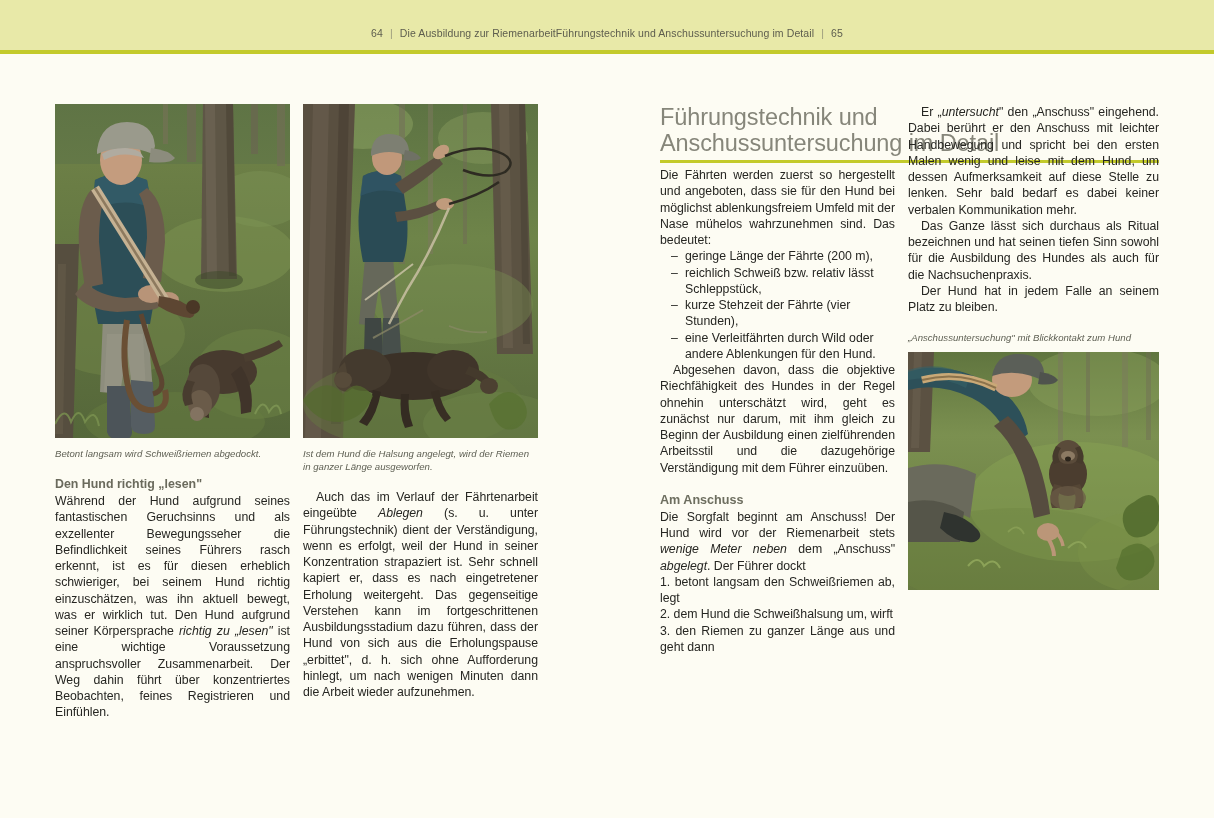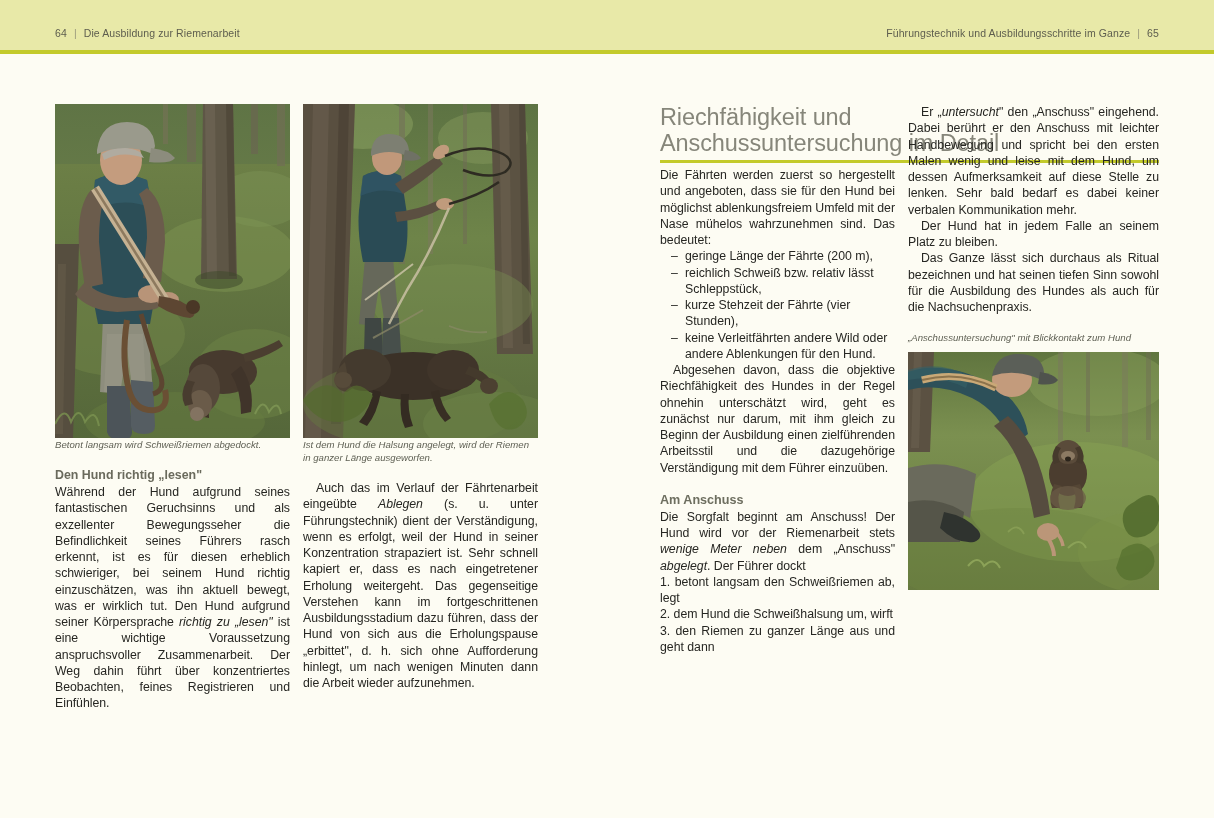--- a/index.html
+++ b/index.html
@@ -36,21 +36,21 @@
     height: 4px;
     background: #c3ca2b;
   }
   .header-inner {
     position: absolute;
     left: 55px;
     right: 55px;
     top: 24px;
     height: 18px;
     display: flex;
-    justify-content: space-between;
+    justify-content: center;
     align-items: center;
   }
   .folio {
     font-size: 10.5px;
     color: #5d5d4e;
     letter-spacing: .1px;
     white-space: nowrap;
     display: flex;
     align-items: baseline;
     gap: 7px;
@@ -91,20 +91,21 @@
     width: 251px;
     height: 238px;
   }
   .photo svg { display: block; }
 
   .caption {
     font-size: 9.6px;
     line-height: 13px;
     font-style: italic;
     color: #5f6054;
+    margin-top: 9px;
     letter-spacing: .02px;
   }
 
   
   .subhead {
     font-size: 12.4px;
     font-weight: bold;
     color: #6a6a5c;
     margin: 0 0 1px 0;
     line-height: 16.2px;
@@ -184,21 +185,21 @@
 
   <div class="header-band"></div>
   <div class="header-rule"></div>
   <div class="header-inner">
     <div class="folio">
       <span>64</span>
       <span class="sep">|</span>
       <span>Die Ausbildung zur Riemenarbeit</span>
     </div>
     <div class="folio">
-      <span>Führungstechnik und Ausbildungsschritte im Ganze</span>
+      <span>Führungstechnik und Anschussuntersuchung im Detail</span>
       <span class="sep">|</span>
       <span>65</span>
     </div>
   </div>
 
   <div class="content">
 
     <div class="col col-1">
 
       <div class="photo photo-1">
@@ -367,57 +368,57 @@
       </div>
 
       <div class="caption">Ist dem Hund die Halsung angelegt, wird der Riemen in ganzer Länge ausgeworfen.</div>
 
       <div class="spacer-sm"></div>
 
       <p class="body indent"><span>Auch das im Verlauf der Fährtenarbeit eingeübte </span><em>Ablegen</em><span> (s. u. unter Führungstechnik) dient der Verständigung, wenn es erfolgt, weil der Hund in seiner Konzentration strapaziert ist. Sehr schnell kapiert er, dass es nach eingetretener Erholung weitergeht. Das gegenseitige Verstehen kann im fortgeschrittenen Ausbildungsstadium dazu führen, dass der Hund von sich aus die Erholungspause „erbittet", d. h. sich ohne Aufforderung hinlegt, um nach wenigen Minuten dann die  Arbeit wieder aufzunehmen.</span></p>
     </div>
 
     <div class="title-block">
-      <div class="section-title">Riechfähigkeit und</div>
+      <div class="section-title">Führungstechnik und</div>
       <div class="section-title">Anschussuntersuchung im Detail</div>
       <div class="title-rule"></div>
     </div>
 
     <div class="text-col text-col-a" style="position:absolute; left:605px; top:63px; width:235px;">
 
       <p class="body">Die Fährten werden zuerst so hergestellt und angeboten, dass sie für den Hund bei möglichst ablenkungsfreiem Umfeld mit der Nase mühelos wahrzunehmen sind. Das bedeutet:</p>
 
       <ul class="dashlist">
         <li><span class="dash">–</span><span>geringe Länge der Fährte (200 m),</span></li>
         <li><span class="dash">–</span><span>reichlich Schweiß bzw. relativ lässt Schleppstück,</span></li>
         <li><span class="dash">–</span><span>kurze Stehzeit der Fährte (vier Stunden),</span></li>
-        <li><span class="dash">–</span><span>keine Verleitfährten andere Wild oder andere Ablenkungen für den Hund.</span></li>
+        <li><span class="dash">–</span><span>eine Verleitfährten durch Wild oder andere Ablenkungen für den Hund.</span></li>
       </ul>
 
       <p class="body indent">Abgesehen davon, dass die objektive Riechfähigkeit des Hundes in der Regel ohnehin unterschätzt wird, geht es zunächst nur darum, mit ihm gleich zu Beginn der Ausbildung einen zielführenden Arbeitsstil und die dazugehörige Verständigung mit dem Führer einzuüben.</p>
 
       <div class="spacer-sm"></div>
 
       <div class="subhead-ital">Am Anschuss</div>
 
       <p class="body"><span>Die Sorgfalt beginnt am Anschuss! Der Hund wird vor der Riemenarbeit stets </span><em>wenige Meter neben</em><span> dem „Anschuss" </span><em>abgelegt</em><span>. Der Führer dockt</span></p>
 
       <p class="body">1. betont langsam den Schweißriemen ab, legt</p>
       <p class="body">2. dem Hund die Schweißhalsung um, wirft</p>
       <p class="body">3. den Riemen zu ganzer Länge aus und geht dann</p>
     </div>
 
     <div class="col col-4">
 
 
       <p class="body indent"><span>Er „</span><em>untersucht</em><span>" den „Anschuss" eingehend. Dabei berührt er den Anschuss mit leichter Handbewegung und spricht bei den ersten Malen wenig und leise mit dem Hund, um dessen Aufmerksamkeit auf diese Stelle zu lenken. Sehr bald bedarf es dabei keiner verbalen Kommunikation mehr.</span></p>
 
+      <p class="body indent">Das Ganze lässt sich durchaus als Ritual bezeichnen und hat seinen tiefen Sinn sowohl für die Ausbildung des Hundes als auch für die Nachsuchenpraxis.</p>
+
       <p class="body indent">Der Hund hat in jedem Falle an seinem Platz zu bleiben.</p>
-
-      <p class="body indent">Das Ganze lässt sich durchaus als Ritual bezeichnen und hat seinen tiefen Sinn sowohl für die Ausbildung des Hundes als auch für die Nachsuchenpraxis.</p>
 
       <div class="spacer-sm"></div>
 
       <div class="caption" style="margin-top:0;">„Anschussuntersuchung" mit Blickkontakt zum Hund</div>
 
       <div class="photo photo-3" style="margin-top:8px;">
         <svg width="251" height="238" viewBox="0 0 251 238" xmlns="http://www.w3.org/2000/svg" aria-hidden="true">
           <defs>
             <linearGradient id="g3bg" x1="0" y1="0" x2="0" y2="1">
               <stop offset="0%" stop-color="#60753f"></stop>

